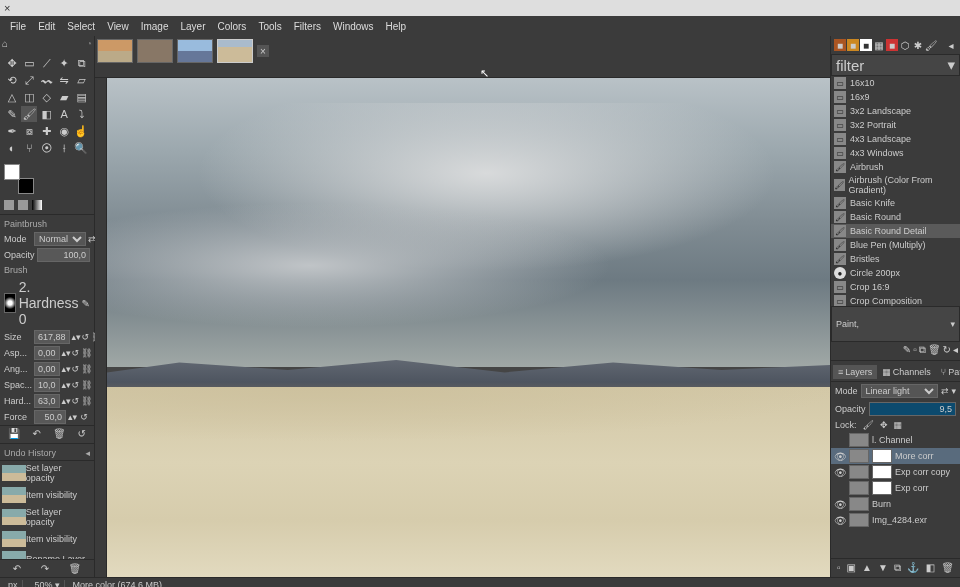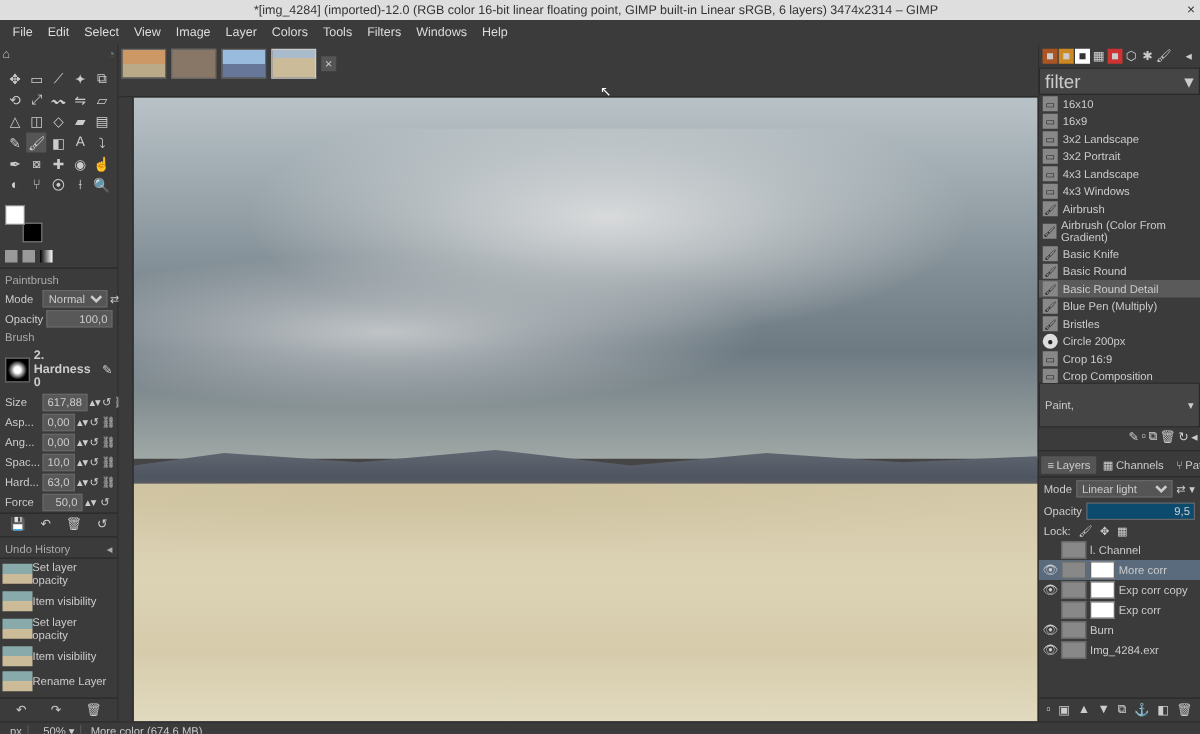--- a/index.html
+++ b/index.html
@@ -80,21 +80,20 @@
 .layer-btns{ display:flex; justify-content:space-around; padding:3px; border-top:1px solid #2a2a2a;}
 .statusbar{ height:14px; background:#3b3b3b; display:flex; align-items:center; font-size:9px; padding:0 4px; gap:8px; border-top:1px solid #2a2a2a;}
 .statusbar .sb{ padding:0 4px; border-right:1px solid #555;}
 select { background:#555; color:#ccc; border:1px solid #666; font-size:9px;}
 .cursor-ptr{position:absolute;left:385px;top:31px;font-size:11px;color:#fff;}
 </style>
 </head>
 <body>
 
 <div class="titlebar">
-  <span class="title">*[img_4284] (imported)-12.0 (RGB color 16-bit linear floating point, GIMP built-in Linear sRGB, 6 layers) 3474x2314 – GIMP</span>
   <span class="close">×</span>
 </div>
 
 <div class="menubar">
   <span>File</span>
   <span>Edit</span>
   <span>Select</span>
   <span>View</span>
   <span>Image</span>
   <span>Layer</span>
@@ -161,21 +160,21 @@
       <span class="ico">⇄</span>
       <span class="ico">▾</span>
     </div>
     <div class="opt-row">
       <span class="lbl">Opacity</span>
       <span class="val">100,0</span>
     </div>
     <div class="section-title">Brush</div>
     <div class="brushprev">
       <div class="sw"></div>
-      <span style="font-size:10px;flex:1;font-weight:bold;">2. Hardness 0</span>
+      <span style="font-size:14px;flex:1;">2. Hardness 0</span>
       <span class="ico">✎</span>
     </div>
     <div class="opt-row">
         <span class="lbl">Size</span>
         <span class="val">617,88</span>
         <span class="spn">▴▾</span>
         <span class="ico">↺</span>
         <span class="ico">⛓</span>
       </div>
     <div class="opt-row">

